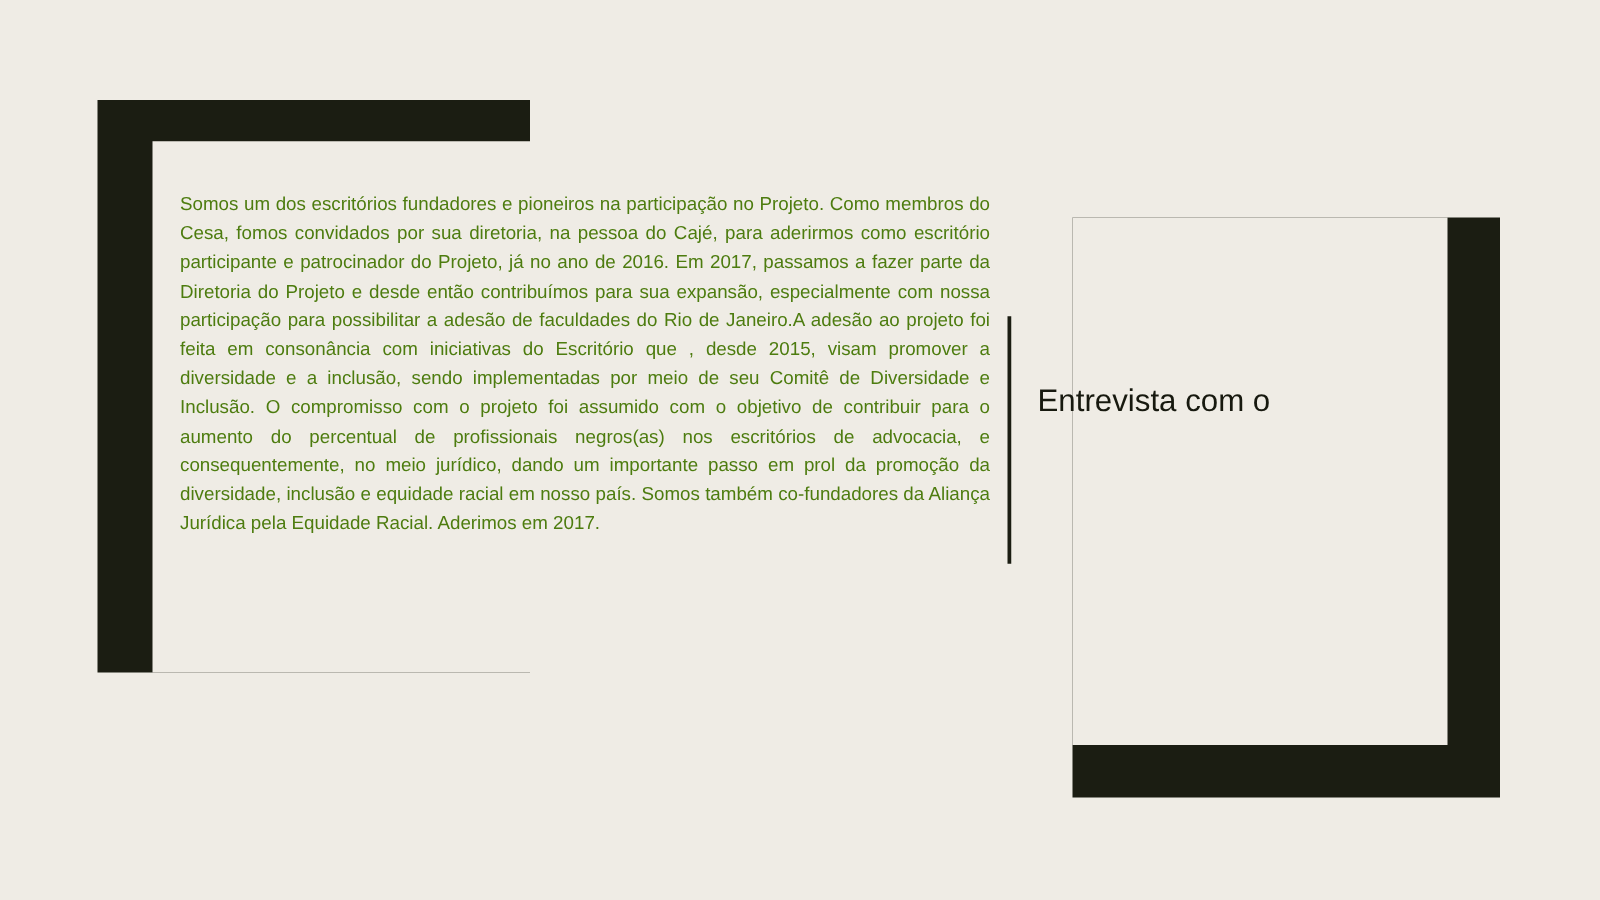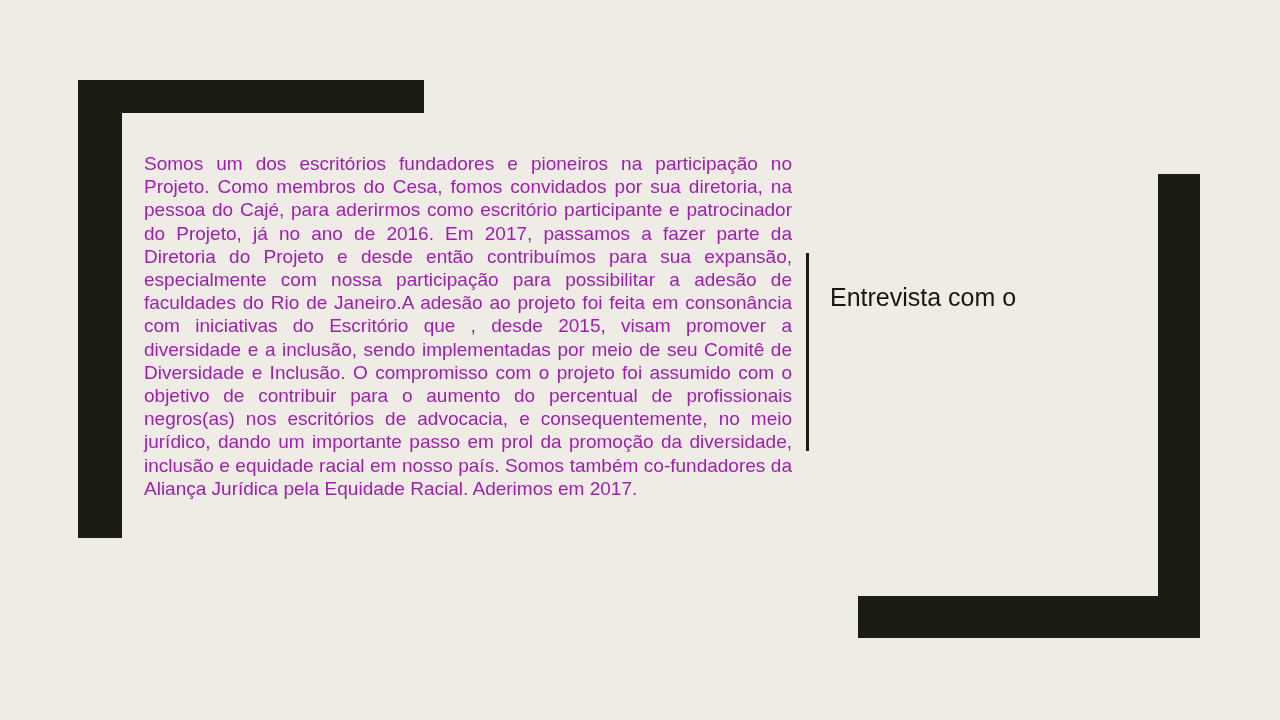--- a/index.html
+++ b/index.html
@@ -62,35 +62,35 @@
     height: 198px;
     background: #1b1d12;
   }
 
   
   .body-text {
     position: absolute;
     left: 144px;
     top: 152px;
     width: 648px;
-    font-size: 19px;
+    font-size: 15px;
     line-height: 23.2px;
-    color: #a21caf;
+    color: #4d7c0f;
     text-align: justify;
     text-justify: inter-word;
   }
   .body-text p {
     margin: 0;
   }
 
   
   .heading {
     position: absolute;
     left: 830px;
-    top: 282px;
+    top: 306px;
     width: 300px;
     font-size: 25px;
     line-height: 30px;
     color: #17190f;
   }
   .heading span {
     display: block;
   }
 </style>
 </head>

